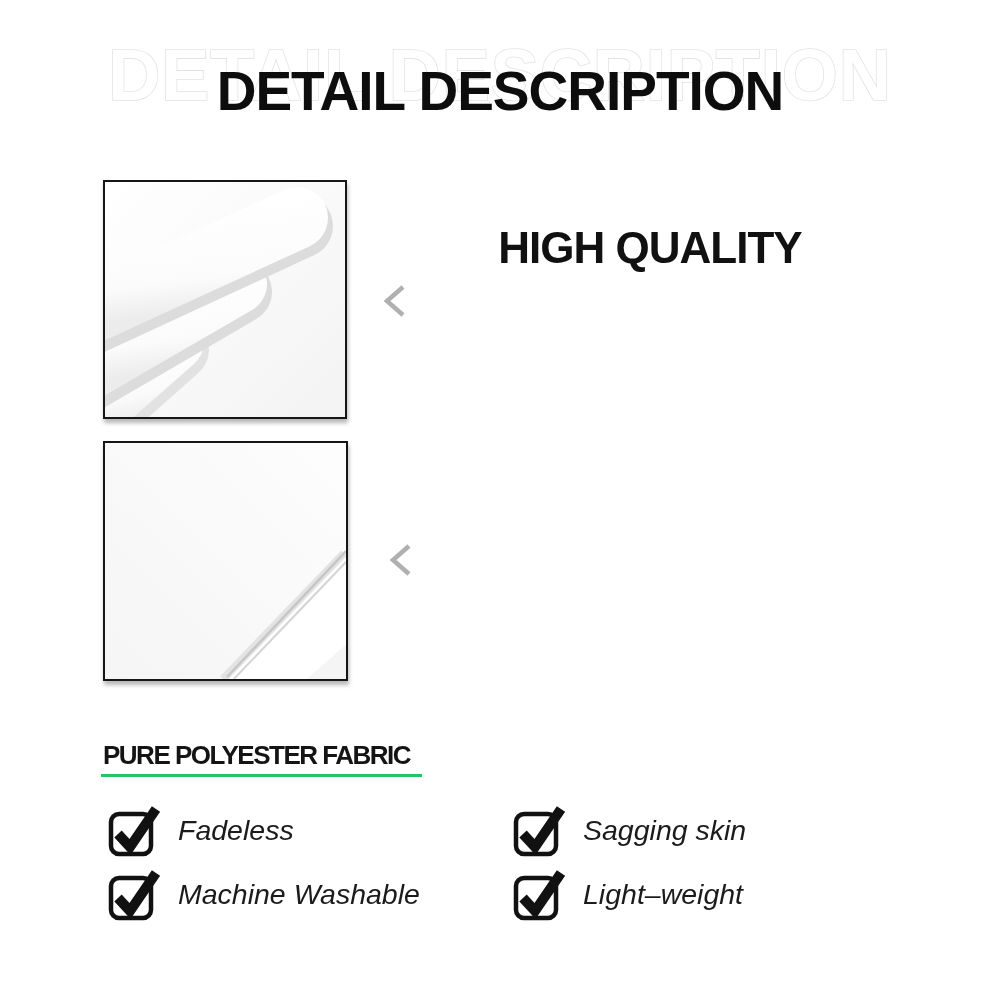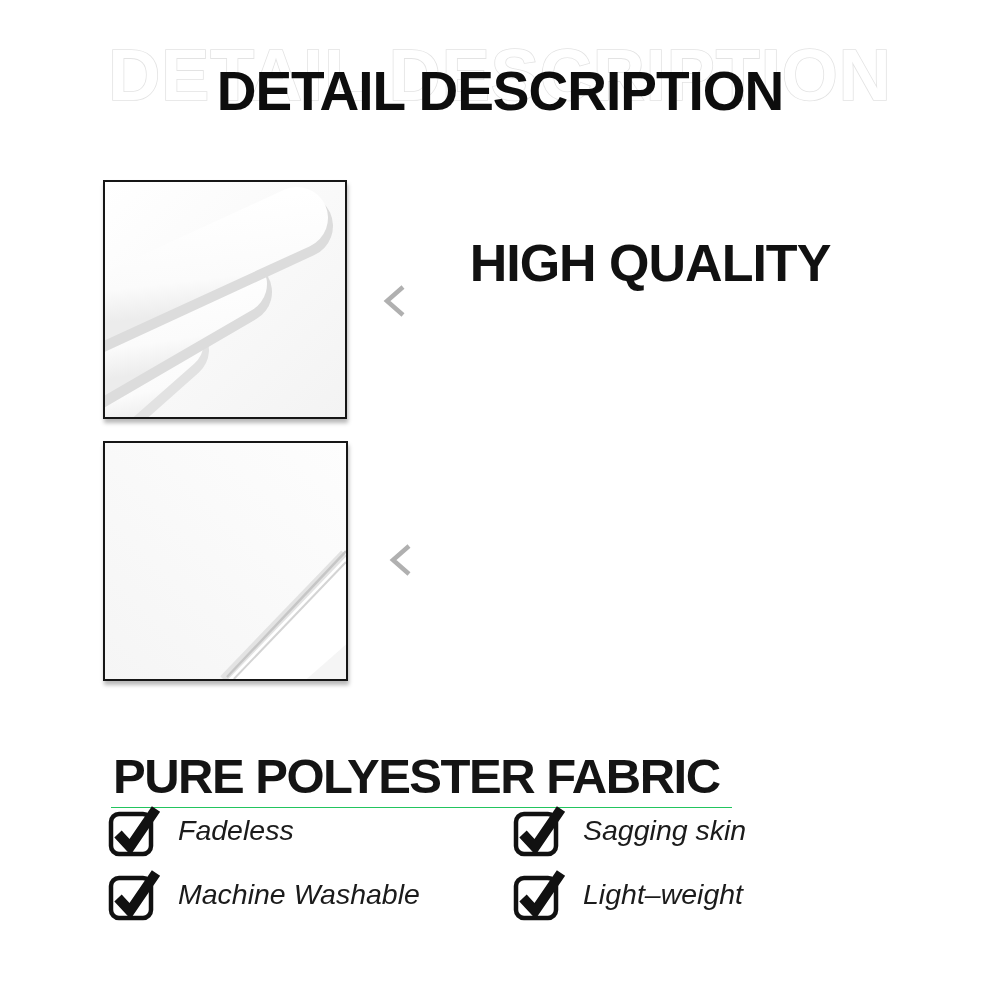--- a/index.html
+++ b/index.html
@@ -29,29 +29,29 @@
   #feature-image-2{left:103px;top:441px;width:245px;height:240px;}
 
   .chevron{position:absolute;width:24px;height:34px;}
   #chevron-1{left:382px;top:284px;}
   #chevron-2{left:388px;top:543px;}
 
   .feature-text{position:absolute;text-align:center;}
   #feature-text-1{left:440px;top:222px;width:420px;}
   #feature-text-2{left:433px;top:490px;width:430px;}
   .feature-heading{
-    margin:15px;font-size:52px;font-weight:bold;letter-spacing:-1px;line-height:1;color:#111111;
+    margin:4px;font-size:44px;font-weight:bold;letter-spacing:-1px;line-height:1;color:#111111;
   }
   .feature-desc{margin:32px 0 0;font-size:27px;line-height:36px;color:#1f1f1f;}
 
   
   .polyester-heading{
-    position:absolute;left:101px;top:742px;margin:10px;display:inline-block;
-    font-size:49px;font-weight:bold;letter-spacing:-1.5px;line-height:1;color:#141414;
-    padding:0 12px 6px 2px;border-bottom:1px solid #22c55e;
+    position:absolute;left:101px;top:742px;margin:0;display:inline-block;
+    font-size:26px;font-weight:bold;letter-spacing:-1.5px;line-height:1;color:#141414;
+    padding:0 12px 6px 2px;border-bottom:3px solid #22c55e;
   }
   .checklist{
     position:absolute;left:107px;top:800px;
     display:grid;grid-template-columns:405px auto;grid-row-gap:7px;font-style:italic;
   }
   .check-item{display:flex;height:57px;}
   .checkbox-icon{width:54px;height:57px;flex:0 0 54px;}
   .check-label{
     font-size:28.5px;line-height:1;color:#1b1b1b;white-space:nowrap;
     align-self:flex-end;margin:0 0 13px 17px;

